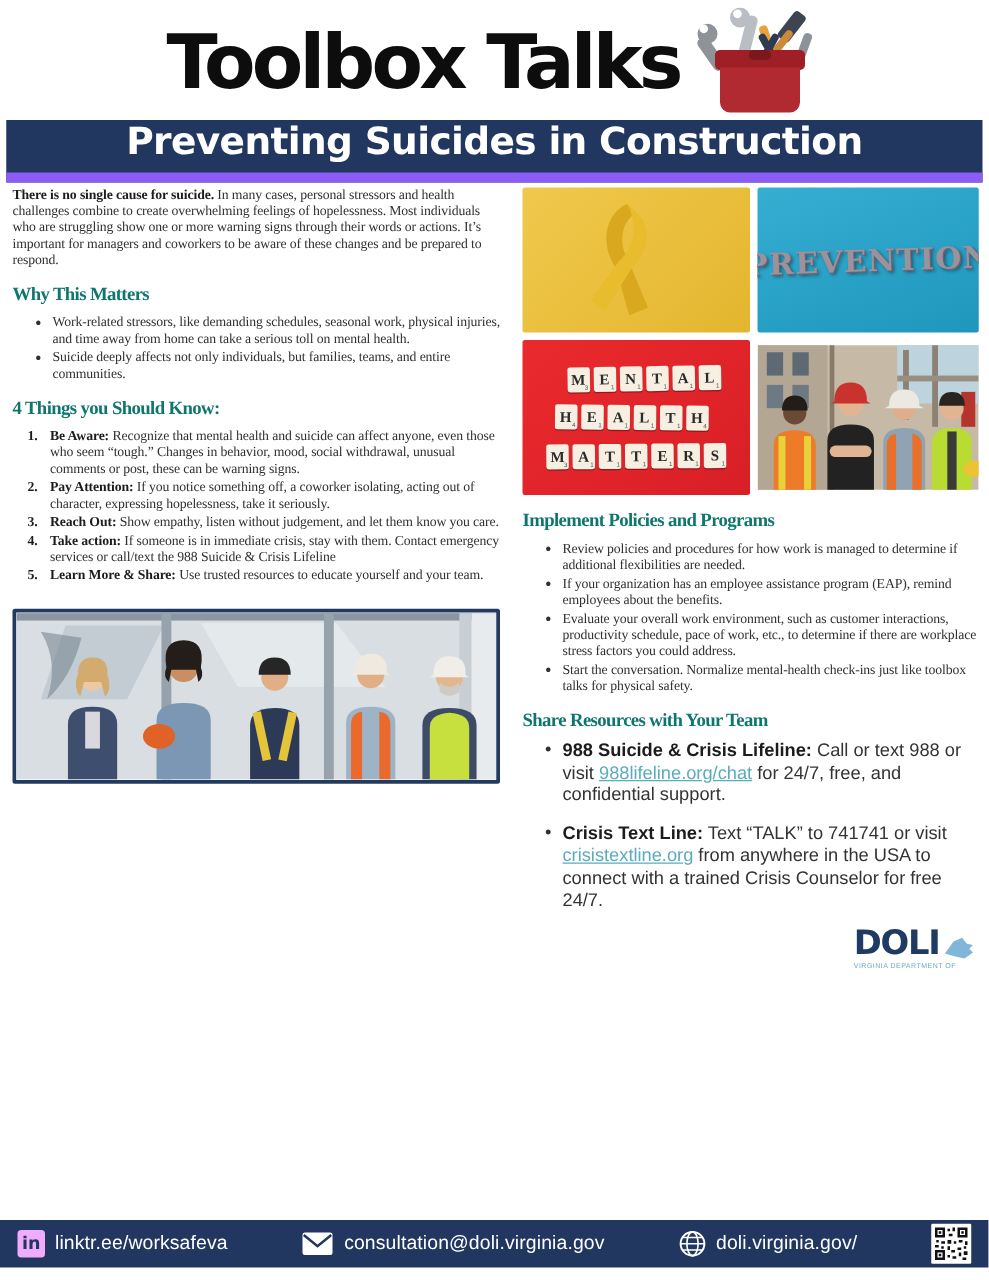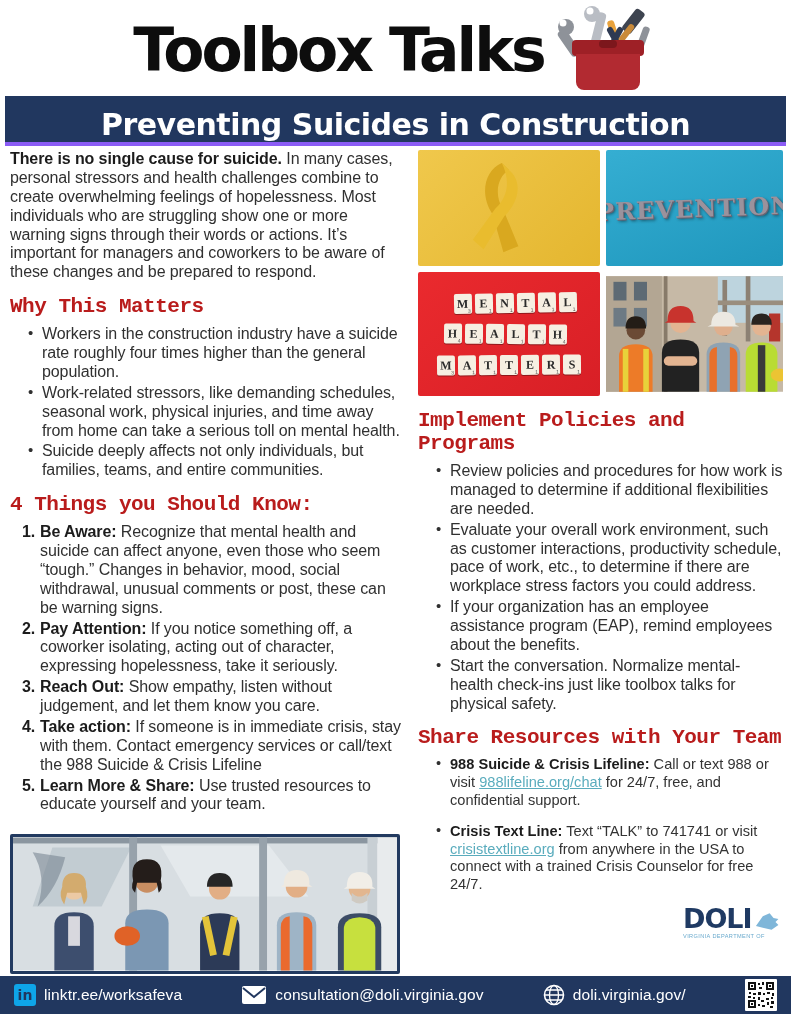--- a/index.html
+++ b/index.html
@@ -11,41 +11,41 @@
   }
   
   .header { height:96px; display:flex; align-items:center; justify-content:center; gap:10px; padding-top:4px; }
   .main-title {
     font-family:"DejaVu Sans", sans-serif; font-weight:800; font-size:60px;
     letter-spacing:-3px; color:#0d0d0d; line-height:1;
   }
   .toolbox-icon { width:104px; height:88px; flex:0 0 auto; }
   
   .banner {
-    margin:0 5px; height:50px; background:#21375f; border-bottom:4px solid #8b5cf6;
-    display:flex; align-items:flex-end; justify-content:center;
+    margin:0 5px; height:50px; background:#21375f; border-bottom:8px solid #8b5cf6;
+    display:flex; align-items:flex-start; justify-content:center;
   }
   .banner span {
     color:#fff; font-family:"DejaVu Sans", sans-serif; font-weight:800; font-size:30px; letter-spacing:-0.5px;
   }
   
   .tagline {
     margin:10px auto 6px; max-width:720px; text-align:center;
     font-family:"DejaVu Sans", sans-serif; font-weight:800; font-size:20.5px; line-height:1.22;
     color:#e8b63c;
   }
   
   .columns { display:flex; gap:16px; padding:4px 8px 0 10px; }
   .col-left  { width:392px; flex:0 0 auto; }
   .col-right { flex:1; }
-  .body-text, .bullets li, .numlist li { font-size:16px; line-height:1.18; color:#303030; letter-spacing:-0.1px; }
+  .body-text, .bullets li, .numlist li { font-size:11px; line-height:1.18; color:#303030; letter-spacing:-0.1px;font-family:Liberation Serif, serif; }
   .body-text b, .numlist b, .share-list b { font-weight:700; color:#1c1c1c; }
   h2.section {
-    font-family:Liberation Mono, monospace; font-weight:800; font-size:21px;
-    color:#b91c1c; margin:13px 0 7px; letter-spacing:-0.5px;
+    font-family:Liberation Serif, serif; font-weight:800; font-size:15px;
+    color:#0f766e; margin:13px 0 7px; letter-spacing:-0.5px;
   }
   ul.bullets { list-style:none; margin:2px 0 0 18px; }
   ul.bullets li { padding-left:14px; position:relative; margin-bottom:2px; }
   ul.bullets li::before { content:"•"; position:absolute; left:0; top:-1px; font-size:15px; color:#303030; }
   ol.numlist { list-style:none; margin:2px 0 0 12px; counter-reset:n; }
   ol.numlist li { counter-increment:n; padding-left:18px; position:relative; margin-bottom:2px; }
   ol.numlist li::before { content:counter(n)"."; position:absolute; left:0; font-weight:700; color:#1c1c1c; }
   
   .photo-left { margin-top:20px; border:3px solid #223a60; border-radius:2px; overflow:hidden; width:390px; height:140px; }
   .photo-left svg { display:block; }
@@ -81,21 +81,21 @@
   .doli-top { display:flex; align-items:flex-end; gap:2px; }
   .doli-name { font-family:"DejaVu Sans", sans-serif; font-weight:800; font-size:27px; line-height:0.9; color:#1f3a63; letter-spacing:-1px; }
   .doli-sub1 { font-size:5.6px; color:#6aaacd; letter-spacing:0.4px; margin-top:2px; }
   
   .footer {
     position:absolute; left:0; right:0; bottom:10px; height:38px; background:#21375f;
     display:flex; align-items:center; gap:10px; padding:0 14px; color:#fff;
   }
   .footer-item { display:flex; align-items:center; gap:8px; }
   .footer-item .txt { font-size:15.5px; color:#fff; letter-spacing:0.1px; }
-  .li-badge { width:22px; height:22px; background:#0ea5e9; border-radius:3px; color:#21375f; font-weight:800; font-size:14px; display:flex; align-items:center; justify-content:center; font-family:"DejaVu Sans", sans-serif; }
+  .li-badge { width:22px; height:22px; background:#f0abfc; border-radius:3px; color:#21375f; font-weight:800; font-size:14px; display:flex; align-items:center; justify-content:center; font-family:"DejaVu Sans", sans-serif; }
   .spacer { flex:1; }
   .qr-box { width:32px; height:32px; background:#fff; padding:2px; border-radius:1px; }
 </style>
 </head>
 <body>
 
 <div class="page">
 
   <div class="header">
     <div class="main-title">Toolbox Talks</div>
@@ -126,21 +126,20 @@
   </div>
 
 
   <div class="columns">
 
     <div class="col-left">
       <p class="body-text"><b>There is no single cause for suicide.</b><span> In many cases, personal stressors and health challenges combine to create overwhelming feelings of hopelessness. Most individuals who are struggling show one or more warning signs through their words or actions. It’s important for managers and coworkers to be aware of these changes and be prepared to respond.</span></p>
 
       <h2 class="section">Why This Matters</h2>
       <ul class="bullets">
-        <li>Workers in the construction industry have a suicide rate roughly four times higher than the general population.</li>
         <li>Work-related stressors, like demanding schedules, seasonal work, physical injuries, and time away from home can take a serious toll on mental health.</li>
         <li>Suicide deeply affects not only individuals, but families, teams, and entire communities.</li>
       </ul>
 
       <h2 class="section">4 Things you Should Know:</h2>
       <ol class="numlist">
         <li><b>Be Aware:</b><span> Recognize that mental health and suicide can affect anyone, even those who seem “tough.” Changes in behavior, mood, social withdrawal, unusual comments or post, these can be warning signs.</span></li>
         <li><b>Pay Attention:</b><span> If you notice something off, a coworker isolating, acting out of character, expressing hopelessness, take it seriously.</span></li>
         <li><b>Reach Out:</b><span> Show empathy, listen without judgement, and let them know you care.</span></li>
         <li><b>Take action:</b><span> If someone is in immediate crisis, stay with them. Contact emergency services or call/text the 988 Suicide &amp; Crisis Lifeline</span></li>
@@ -328,22 +327,22 @@
             <path d="M150 124 v-40 q0 -13 17 -13 q17 0 17 13 v40 z" fill="#b9dc33"></path>
             <rect x="163" y="74" width="8" height="50" fill="#3a3a3a"></rect>
             <ellipse cx="186" cy="106" rx="9" ry="7" fill="#ecc433"></ellipse>
           </svg>
         </div>
       </div>
 
       <h2 class="section">Implement Policies and Programs</h2>
       <ul class="bullets">
         <li>Review policies and procedures for how work is managed to determine if additional flexibilities are needed.</li>
+        <li>If your organization has an employee assistance program (EAP), remind employees about the benefits.</li>
         <li>Evaluate your overall work environment, such as customer interactions, productivity schedule, pace of work, etc., to determine if there are workplace stress factors you could address.</li>
-        <li>If your organization has an employee assistance program (EAP), remind employees about the benefits.</li>
         <li>Start the conversation. Normalize mental-health check-ins just like toolbox talks for physical safety.</li>
       </ul>
 
       <h2 class="section">Share Resources with Your Team</h2>
       <ul class="share-list">
         <li>
           <b>988 Suicide &amp; Crisis Lifeline:</b><span> Call or text 988 or visit </span><a class="res-link" href="#">988lifeline.org/chat</a><span> for 24/7, free, and confidential support.</span>
         </li>
         <li>
           <b>Crisis Text Line:</b><span> Text “TALK” to 741741 or visit </span><a class="res-link" href="#">crisistextline.org</a><span> from anywhere in the USA to connect with a trained Crisis Counselor for free 24/7.</span>

